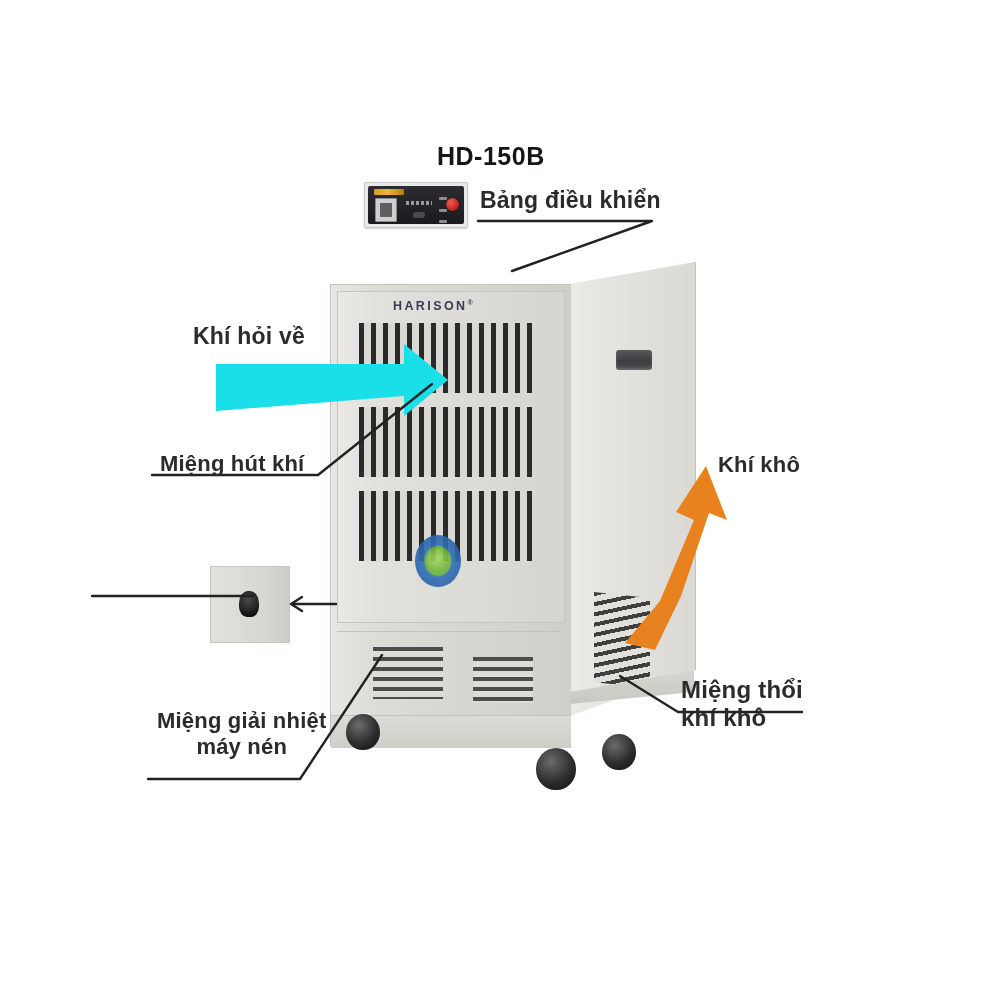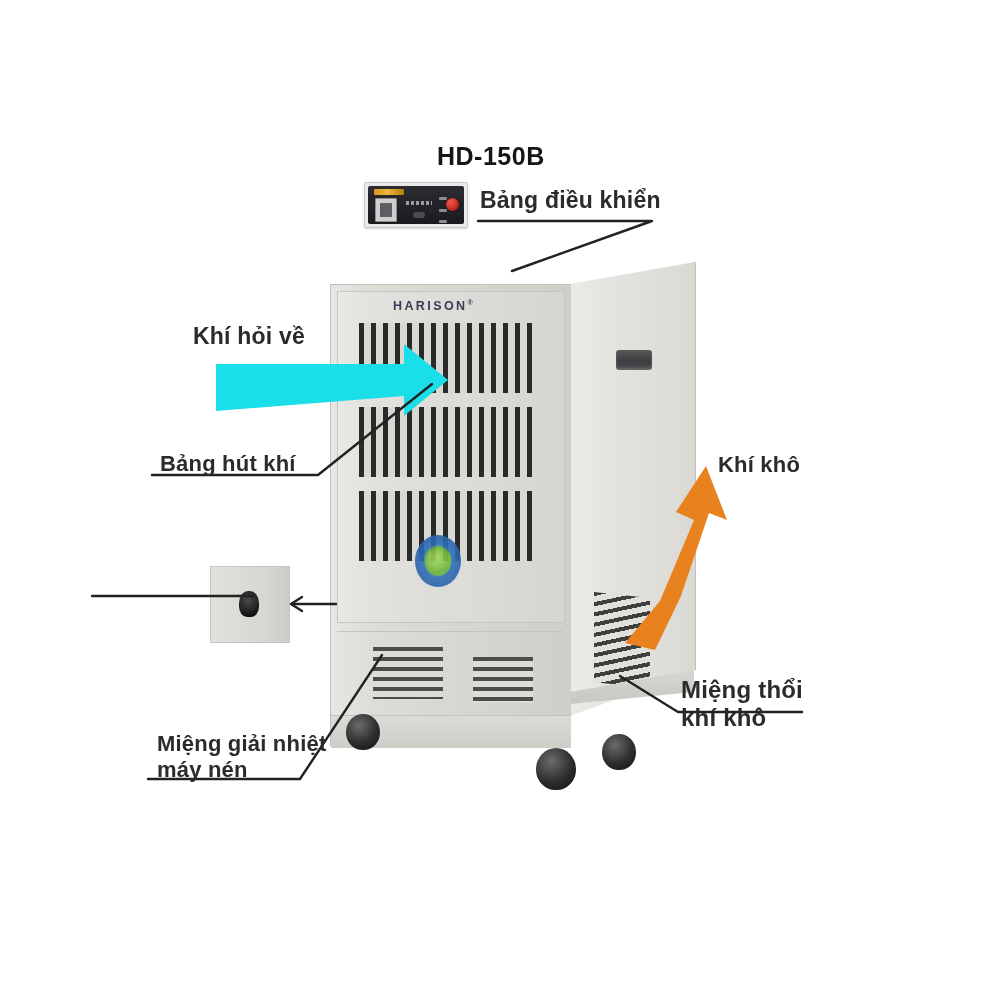--- a/index.html
+++ b/index.html
@@ -187,20 +187,20 @@
     </g>
 
     <g stroke="#222222" fill="none" stroke-width="2.4" stroke-linecap="round" stroke-linejoin="round">
       <path d="M336,604 L292,604"></path>
       <path d="M302,597 L291,604 L302,611"></path>
     </g>
   </svg>
 
   <div class="lbl" style="left:480px;top:187px;font-size:23px;">Bảng điều khiển</div>
   <div class="lbl" style="left:193px;top:323px;font-size:23px;">Khí hỏi về</div>
-  <div class="lbl" style="left:160px;top:451px;font-size:22px;">Bảng hút  khí</div>
+  <div class="lbl" style="left:160px;top:451px;font-size:22px;">Miệng hút  khí</div>
   <div class="lbl" style="left:718px;top:452px;font-size:22px;">Khí khô</div>
-  <div class="lbl" style="left:157px;top:731px;font-size:22px;">Miệng giải nhiệt
+  <div class="lbl" style="left:157px;top:708px;font-size:22px;text-align:center;">Miệng giải nhiệt
 máy nén</div>
   <div class="lbl" style="left:681px;top:676px;font-size:24px;">Miệng thổi
 khí khô</div>
 
 </div>
 
 </body></html>

